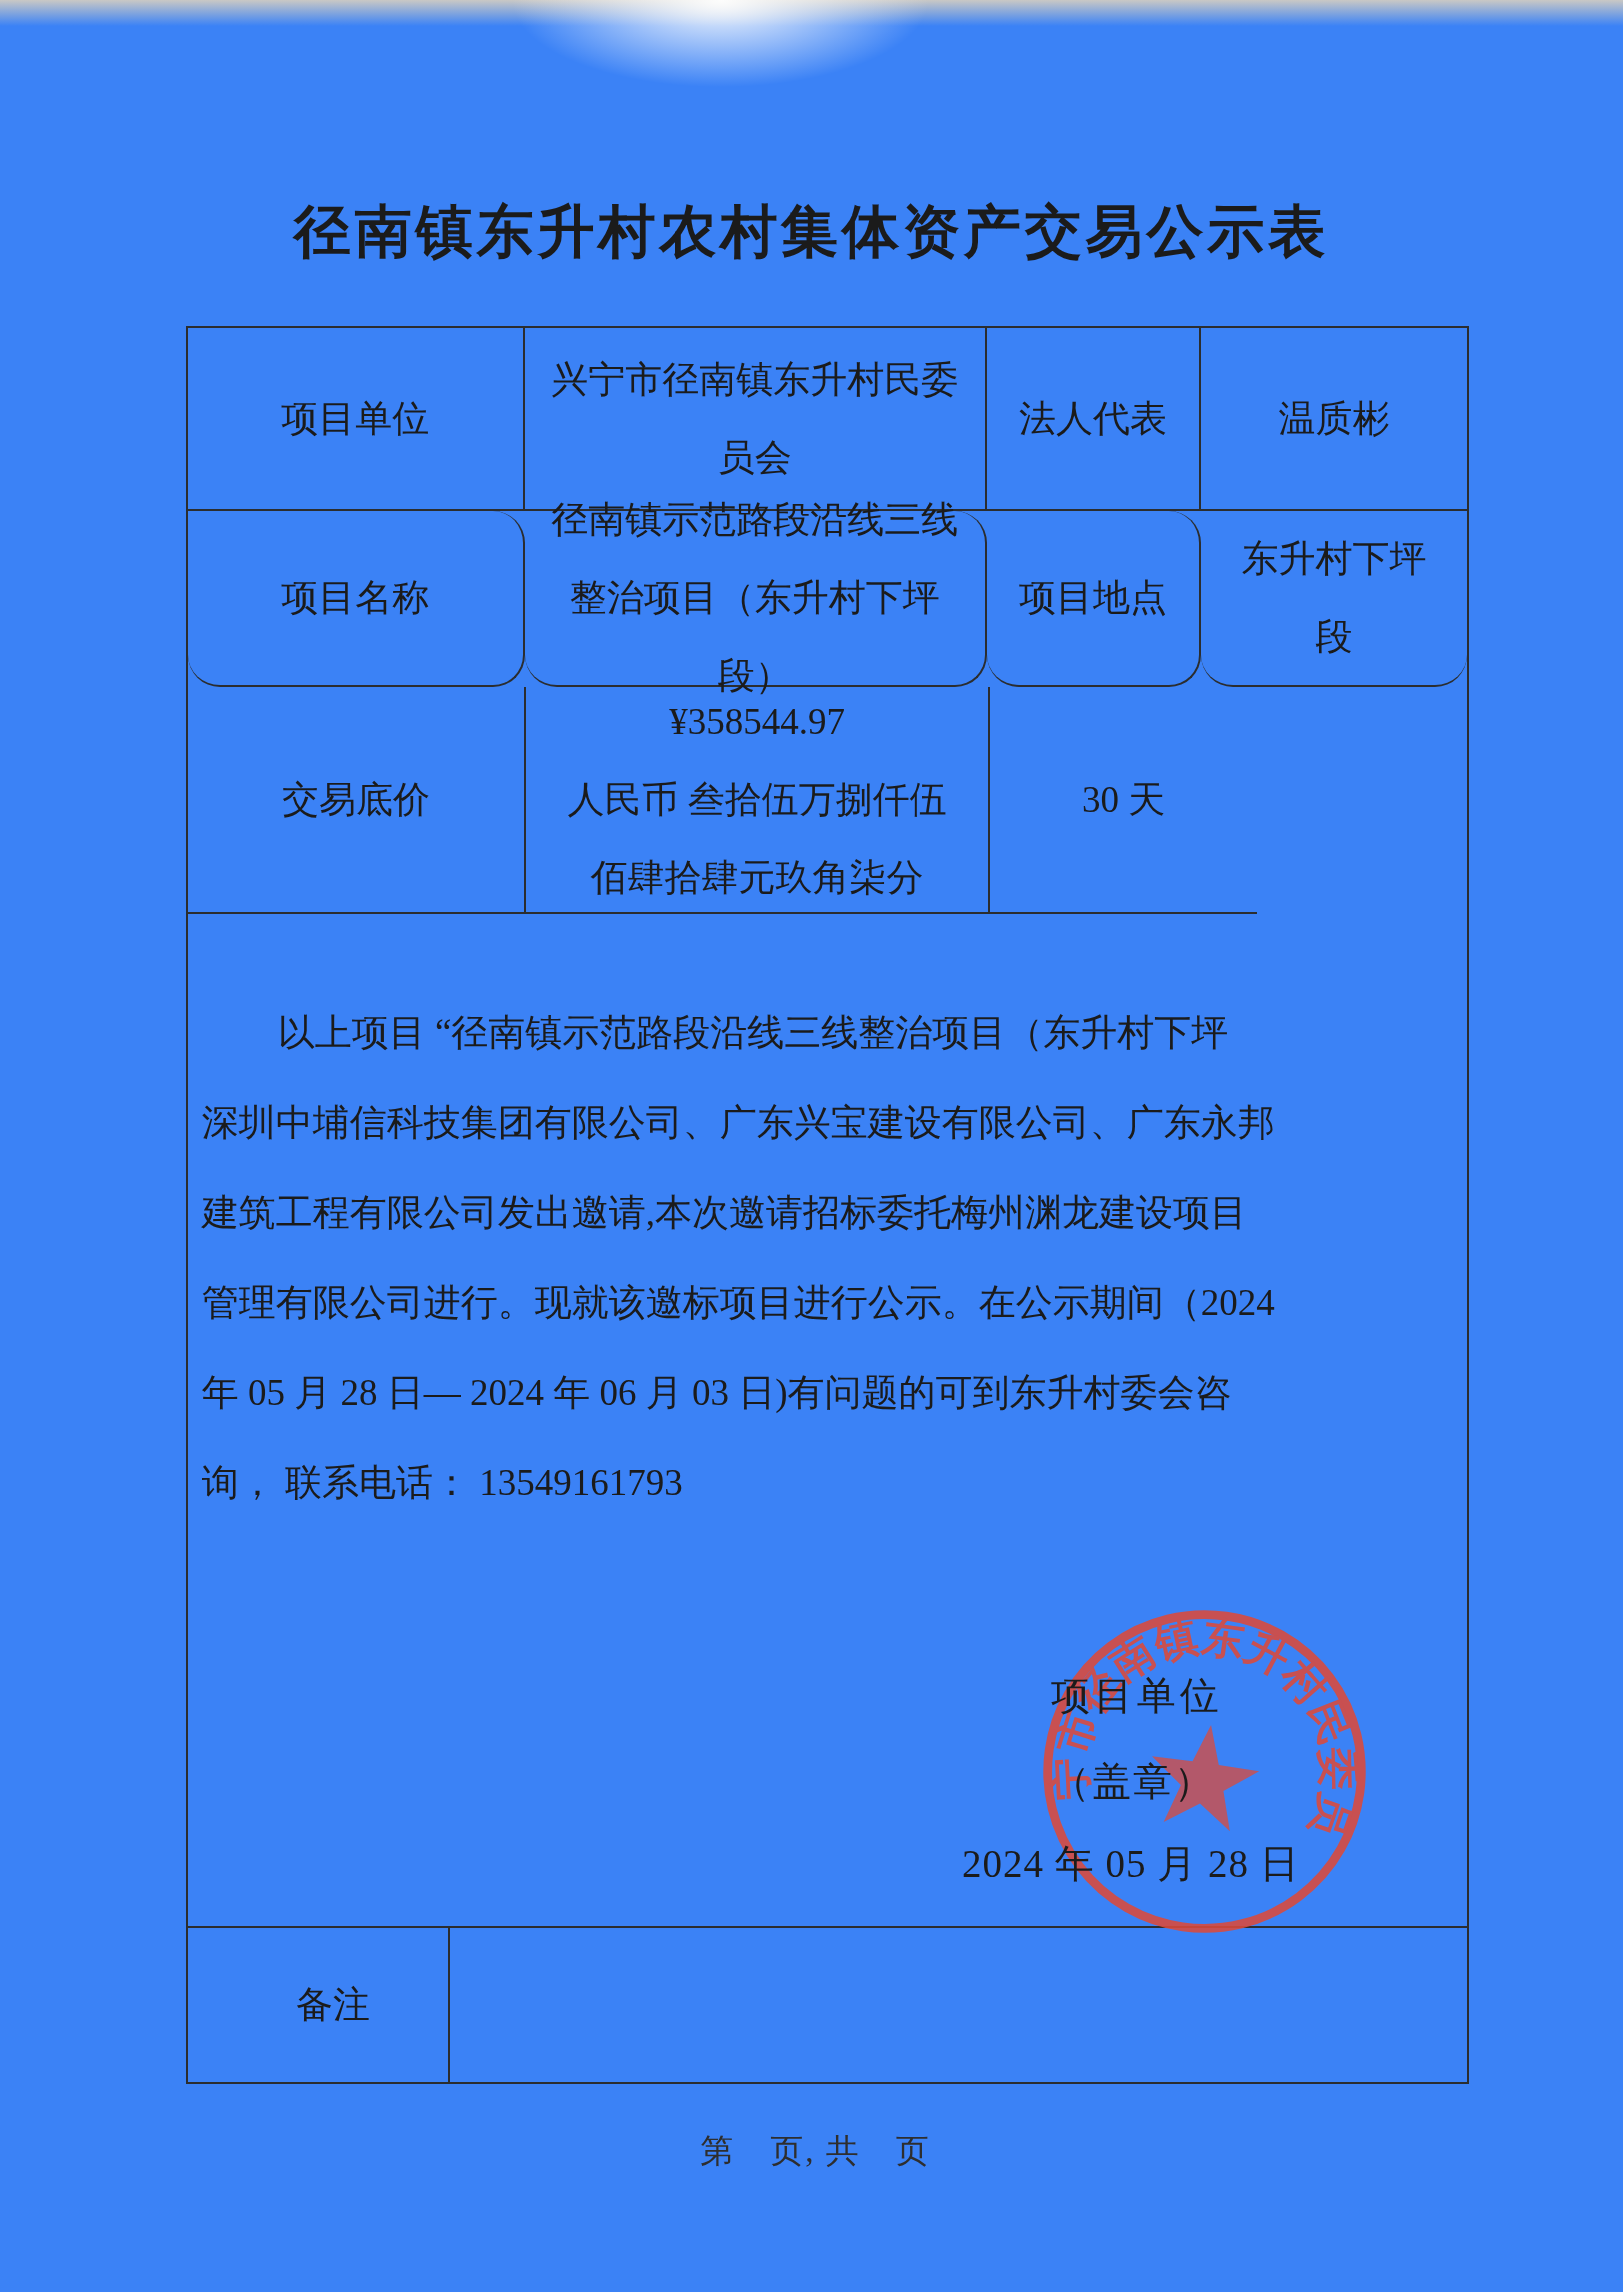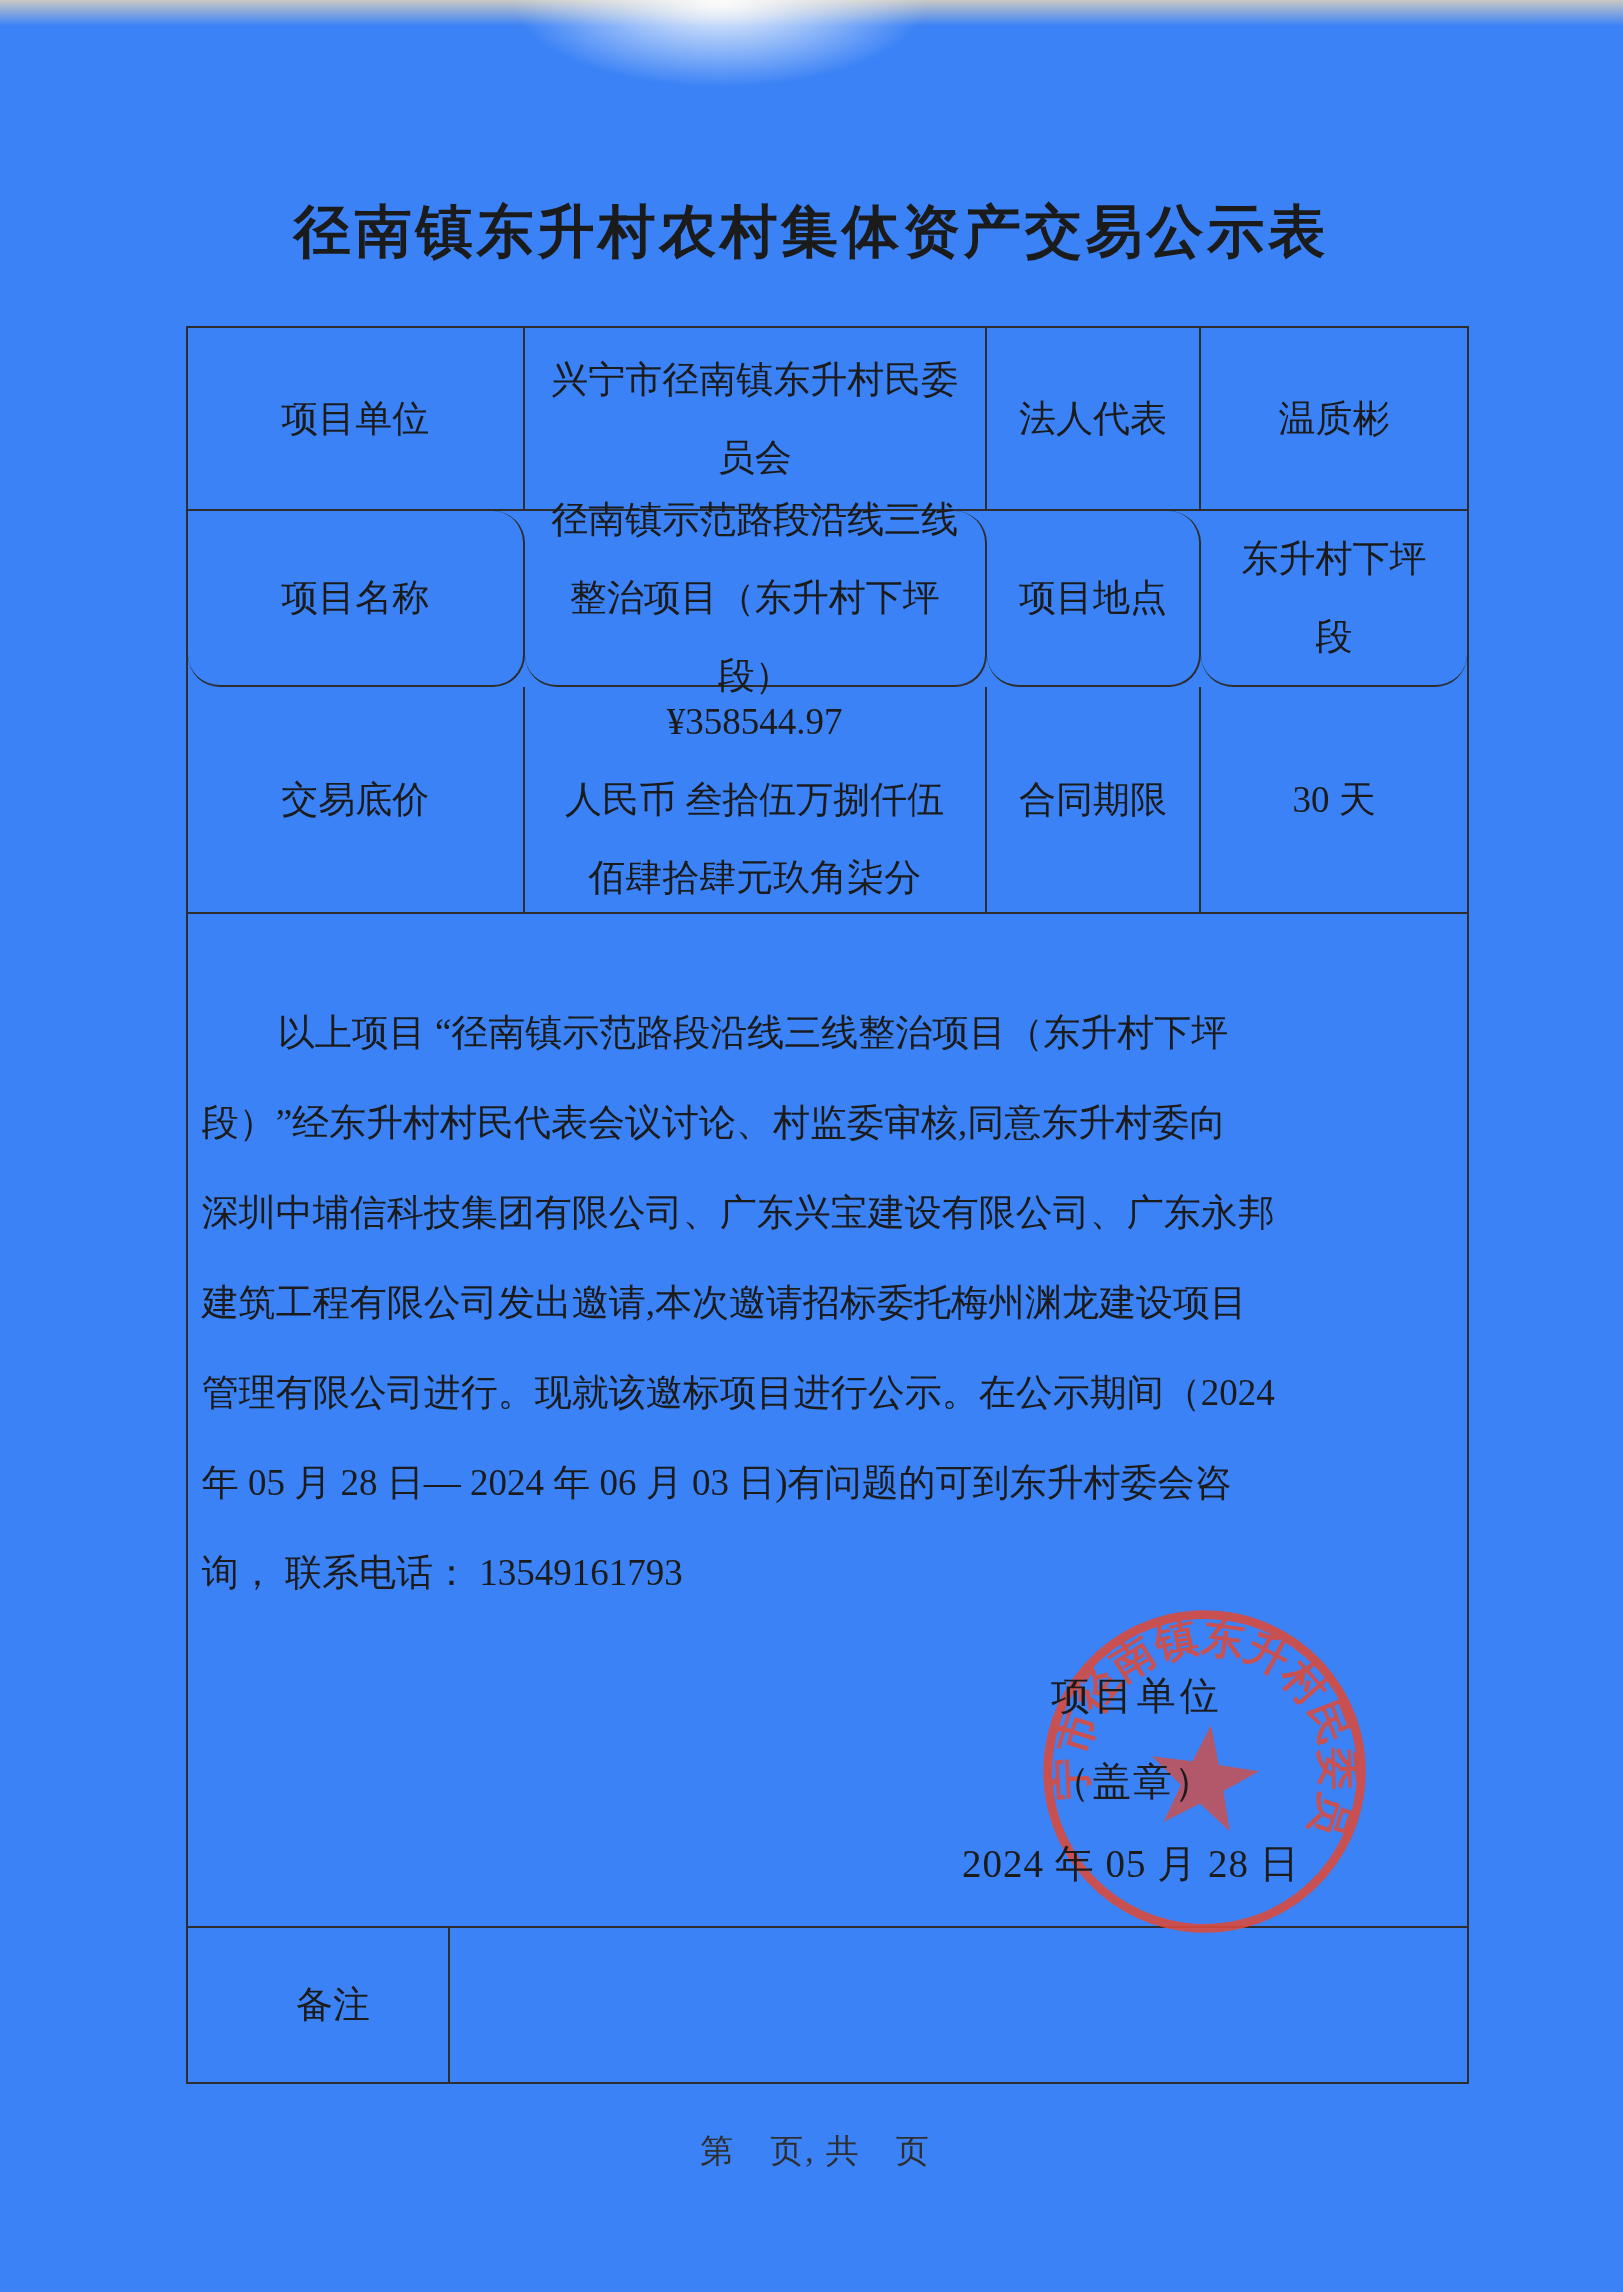--- a/index.html
+++ b/index.html
@@ -95,29 +95,27 @@
       <div class="cell r2 c1">项目名称</div>
       <div class="cell r2 c2">径南镇示范路段沿线三线整治项目（东升村下坪段）</div>
       <div class="cell r2 c3">项目地点</div>
       <div class="cell r2 c4">东升村下坪段</div>
     </div>
 
     <div class="row">
       <div class="cell r3 c1">交易底价</div>
       <div class="cell r3 c2 pre">¥358544.97
 人民币 叁拾伍万捌仟伍佰肆拾肆元玖角柒分</div>
-      <div class="cell r3 c3">合同期限</div>
       <div class="cell r3 c4">30 天</div>
     </div>
 
     <div class="row bigcell-row">
       <div class="bigcell">
         <div class="notice">
           <div class="p-line">以上项目 “径南镇示范路段沿线三线整治项目（东升村下坪</div>
-          <div class="p-line">段）”经东升村村民代表会议讨论、村监委审核,同意东升村委向</div>
           <div class="p-line">深圳中埔信科技集团有限公司、广东兴宝建设有限公司、广东永邦</div>
           <div class="p-line">建筑工程有限公司发出邀请,本次邀请招标委托梅州渊龙建设项目</div>
           <div class="p-line">管理有限公司进行。现就该邀标项目进行公示。在公示期间（2024</div>
           <div class="p-line">年 05 月 28 日— 2024 年 06 月 03 日)有问题的可到东升村委会咨</div>
           <div class="p-line">询， 联系电话：  13549161793</div>
         </div>
 
         <svg class="stamp" viewBox="0 0 350 350">
           <circle cx="175" cy="175" r="160" fill="none" stroke="#dc4a3b" stroke-width="9"></circle>
           <polygon points="175,127 188.5,166.4 230.2,167.1 196.9,192.1 209.1,231.9 175,208 140.9,231.9 153.1,192.1 119.8,167.1 161.5,166.4" fill="#dc4a3b" opacity="0.85"></polygon>

